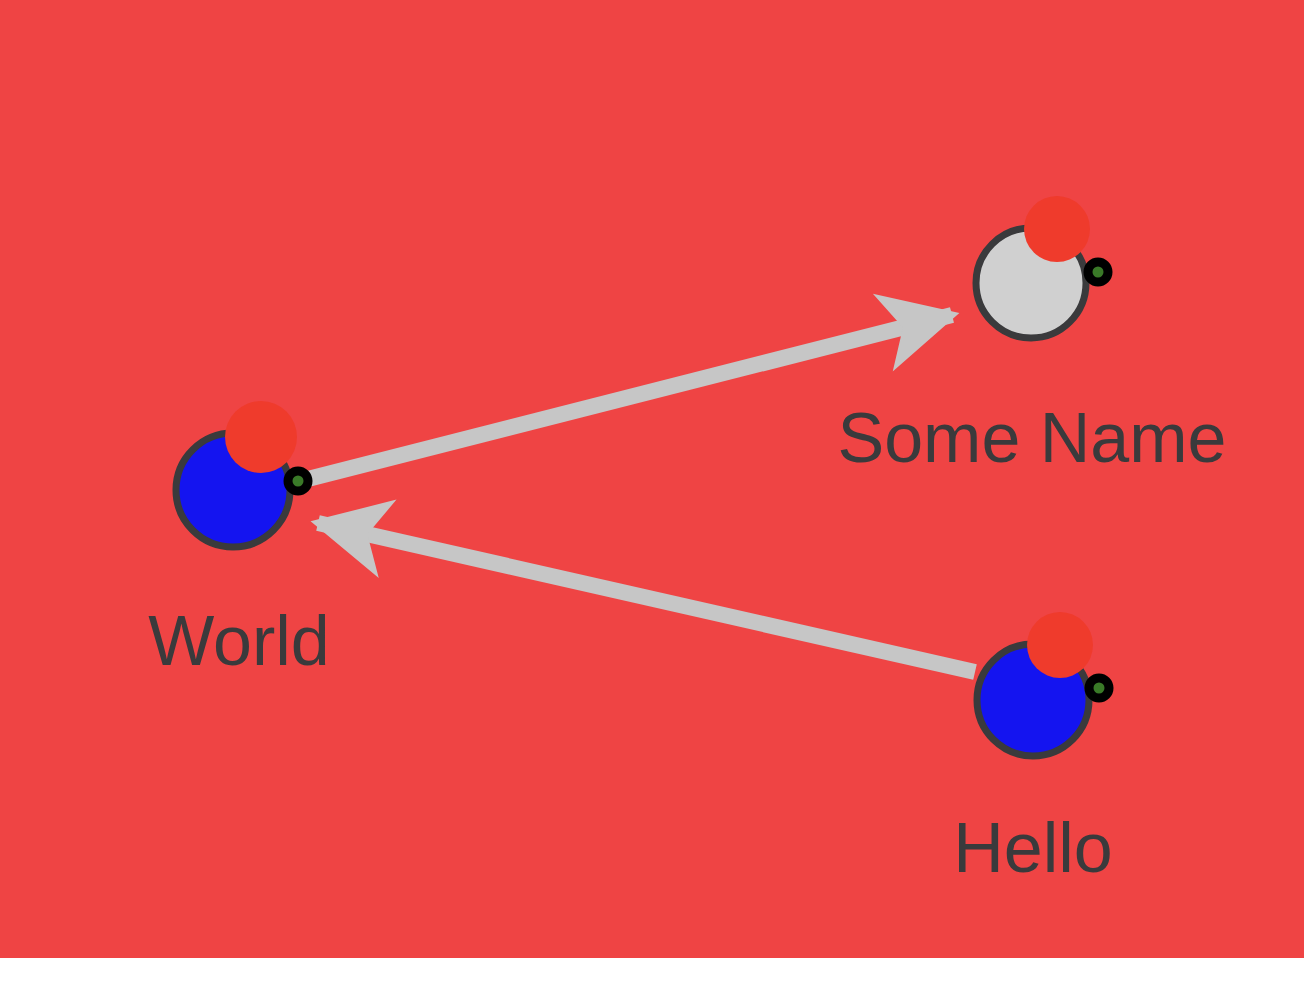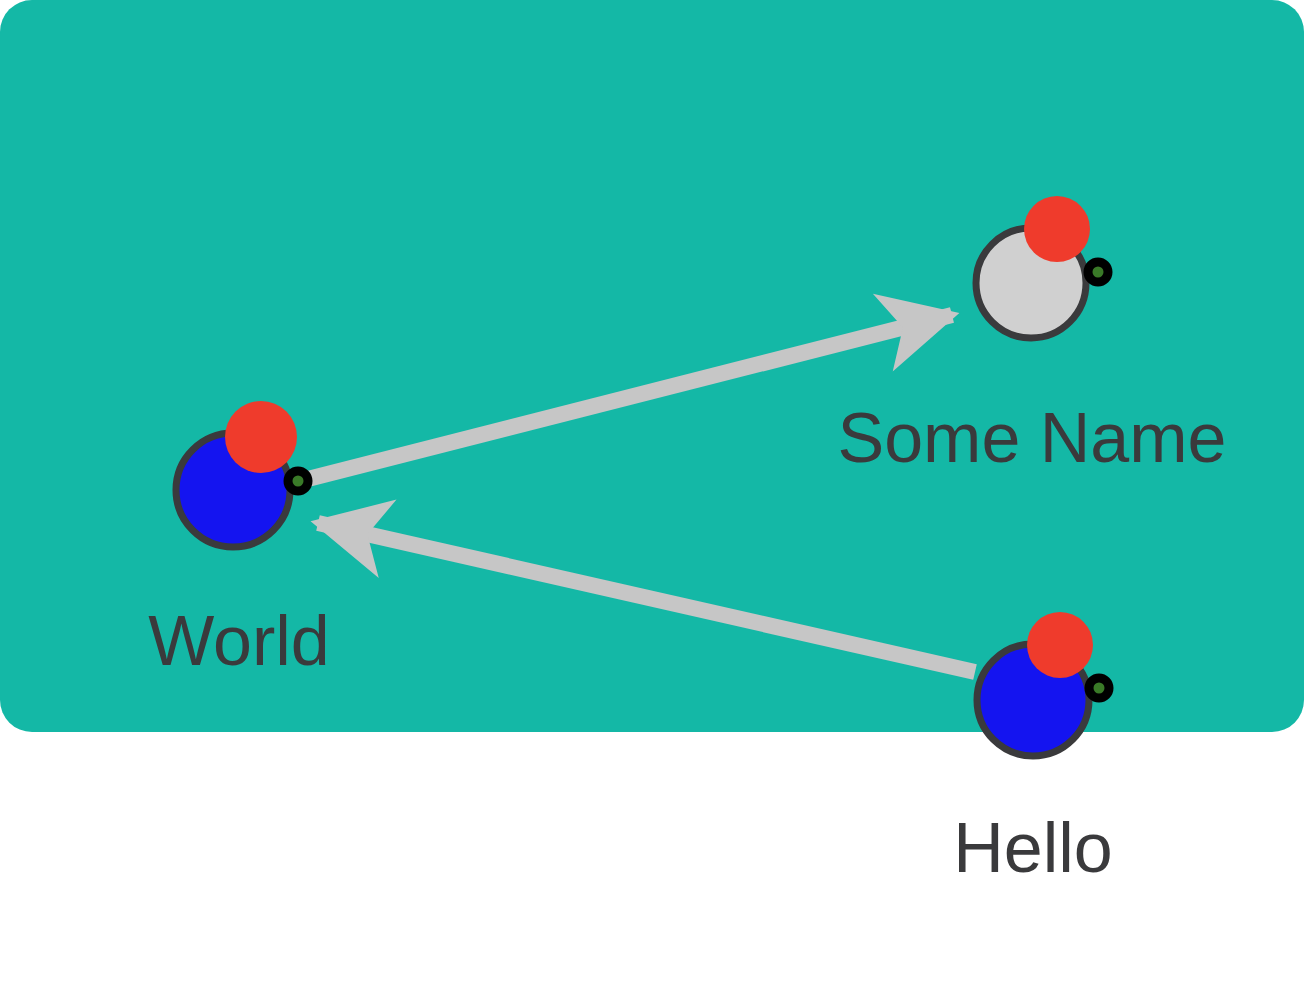--- a/index.html
+++ b/index.html
@@ -9,23 +9,22 @@
   }
   body {
     width: 1304px;
     height: 994px;
     overflow: hidden;
     font-family: "Liberation Sans", sans-serif;
   }
   #graph-canvas {
     position: relative;
     width: 1304px;
-    height: 732px;
-    background: #14b8a6;
-    border-radius: 32px;
+    height: 958px;
+    background: #ef4444;
   }
   svg.graph-svg {
     position: absolute;
     top: 0;
     left: 0;
     width: 1304px;
     height: 994px;
     display: block;
   }
   .node-label {

